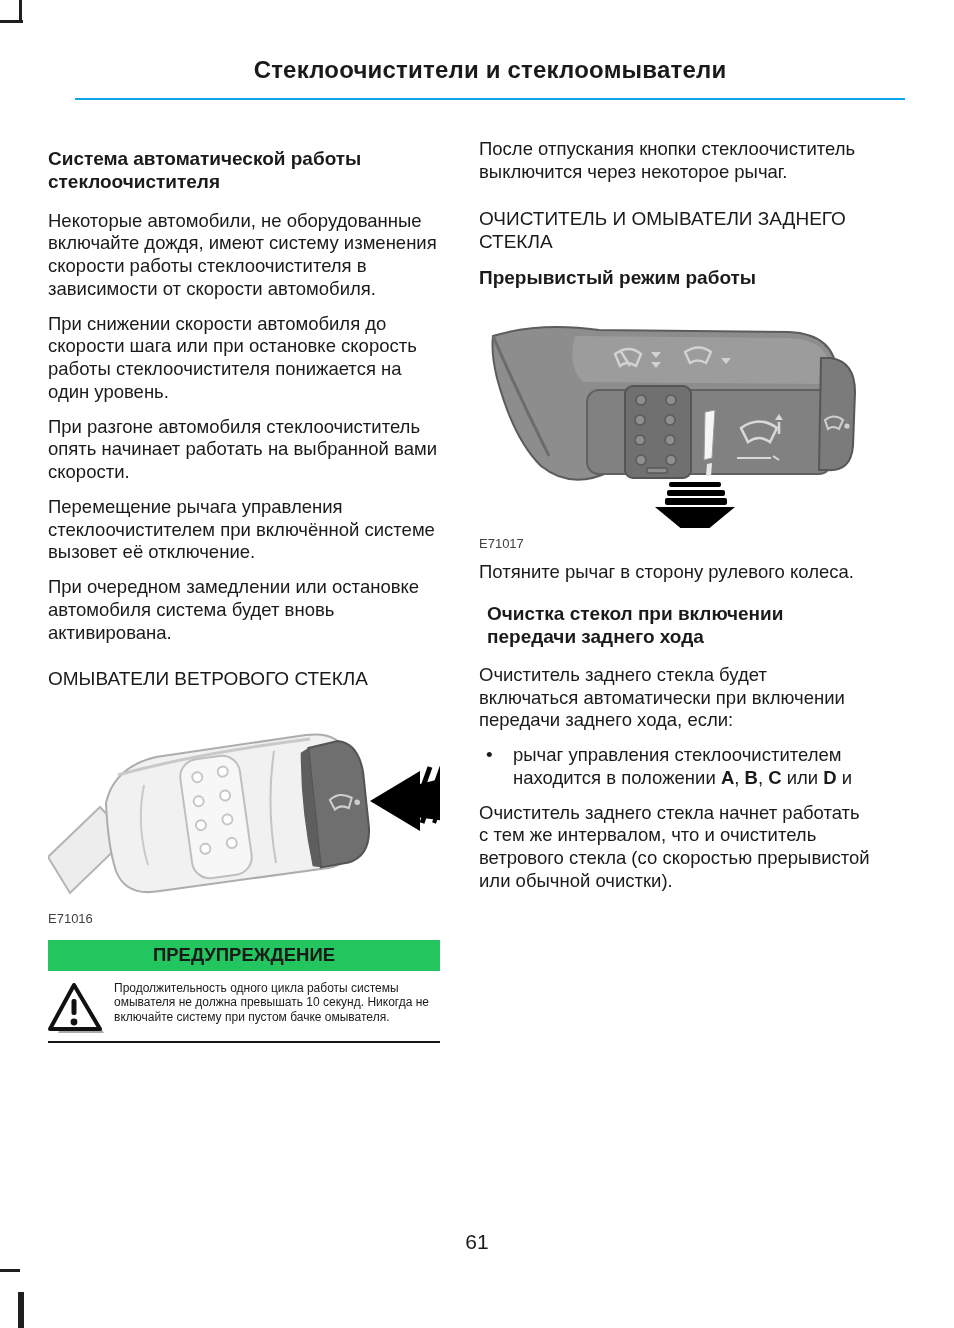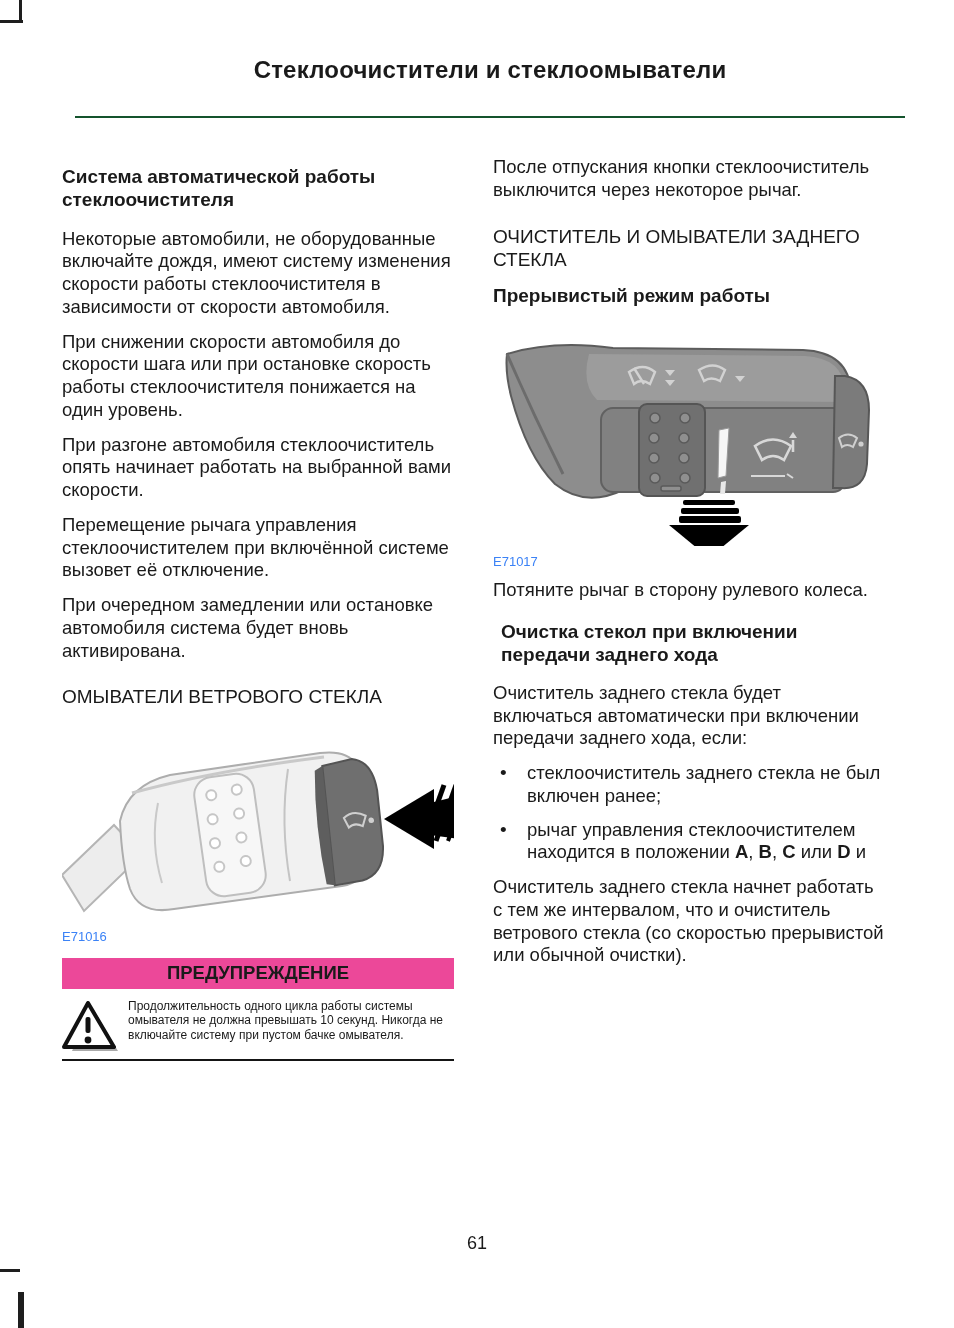--- a/index.html
+++ b/index.html
@@ -12,39 +12,39 @@
     color:#1a1a1a;
     overflow:hidden;
   }
   
   .crop { position:absolute; background:#1e1e1e; }
   .crop-tl-v { left:19px; top:0; width:3px; height:22px; }
   .crop-tl-h { left:0; top:20px; width:23px; height:3px; }
   .crop-bl-h { left:0; top:1269px; width:20px; height:3px; }
   .crop-bl-v { left:18px; top:1292px; width:6px; height:36px; }
 
-  .header { margin:56px 49px 0 75px; padding-bottom:32px; border-bottom:2px solid #14532d; }
+  .header { margin:56px 49px 0 75px; padding-bottom:14px; border-bottom:2px solid #0ea5e9; }
   .header h1 { font-size:24px; font-weight:bold; text-align:center; letter-spacing:0.2px; }
 
-  .cols { display:flex; gap:39px; padding:38px 49px 0 62px; }
+  .cols { display:flex; gap:39px; padding:38px 49px 0 48px; }
   .col { width:392px; flex:0 0 392px; }
 
   p.body { font-size:18.5px; line-height:1.23; margin-bottom:12px; }
   h2.big { font-size:19px; line-height:1.22; font-weight:normal; margin:23px 0 14px; }
   h3.sub { font-size:19px; line-height:1.2; font-weight:bold; margin:10px 0 16px; }
   h3.sub2 { font-size:19px; line-height:1.2; font-weight:bold; margin:20px 8px 15px; }
 
   figure { margin:0; }
-  .fig-caption { font-size:13px; color:#3b82f6; margin:4px 0 10px; }
+  .fig-caption { font-size:13px; color:#404040; margin:4px 0 10px; }
   .fig1 { margin-top:6px; }
   .fig2 { margin-top:14px; }
 
   .warning-box { margin-top:14px; }
   .warning-head {
-    background:#ec4899;
+    background:#22c55e;
     text-align:center;
     font-weight:bold;
     font-size:18.5px;
     padding:4px 0 5px;
     margin-bottom:10px;
   }
   .warning-body { font-size:12px; line-height:1.23; }
   .warning-body svg { float:left; margin:2px 10px 4px 0; }
 
   hr.rule { border:0; border-top:2px solid #151515; margin:16px 0 0; }
@@ -59,21 +59,21 @@
   }
   ul.bullets li::before {
     content:"•";
     position:absolute; left:7px; top:-1px;
     font-size:19px;
   }
 
   .page-number {
     position:absolute; left:0; bottom:74px;
     width:100%; text-align:center;
-    font-size:18px;
+    font-size:21px;
   }
 </style>
 </head>
 <body>
 
 <div class="page">
 
   <div class="crop crop-tl-v"></div>
   <div class="crop crop-tl-h"></div>
   <div class="crop crop-bl-h"></div>
@@ -223,21 +223,20 @@
         <figcaption class="fig-caption">E71017</figcaption>
       </figure>
 
       <p class="body">Потяните рычаг в сторону рулевого колеса.</p>
 
       <h3 class="sub2">Очистка стекол при включении передачи заднего хода</h3>
 
       <p class="body">Очиститель заднего стекла будет включаться автоматически при включении передачи заднего хода, если:</p>
 
       <ul class="bullets">
-          <li>стеклоочиститель заднего стекла не был включен ранее;</li>
           <li>рычаг управления стеклоочистителем находится в положении <b>A</b>, <b>B</b>, <b>C</b> или <b>D</b> и</li>
         </ul>
 
       <p class="body">Очиститель заднего стекла начнет работать с тем же интервалом, что и очиститель ветрового стекла (со скоростью прерывистой или обычной очистки).</p>
     </div>
   </div>
 
   <div class="page-number">61</div>
 </div>
 

